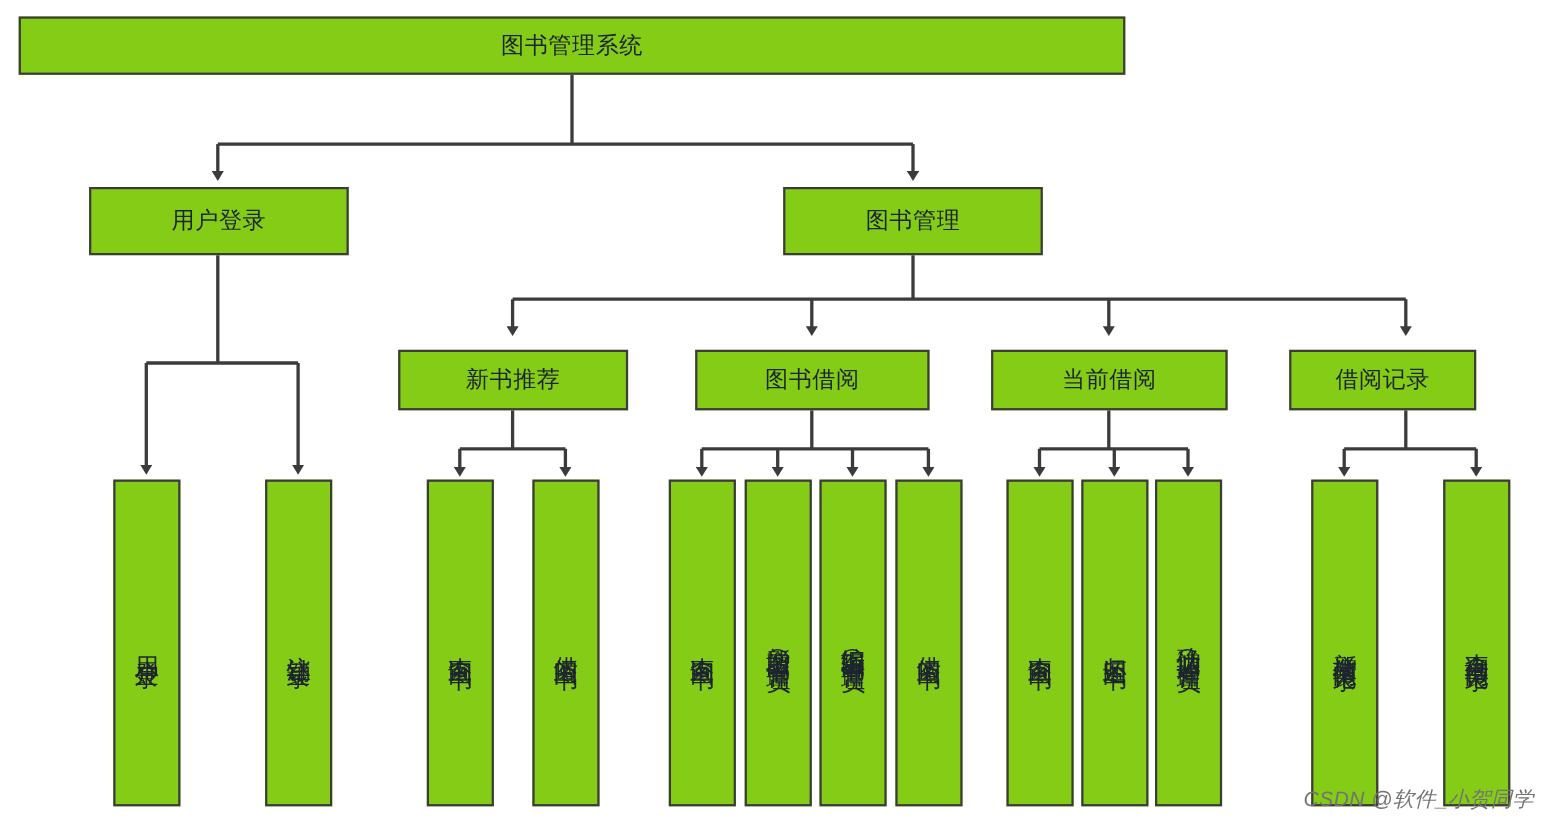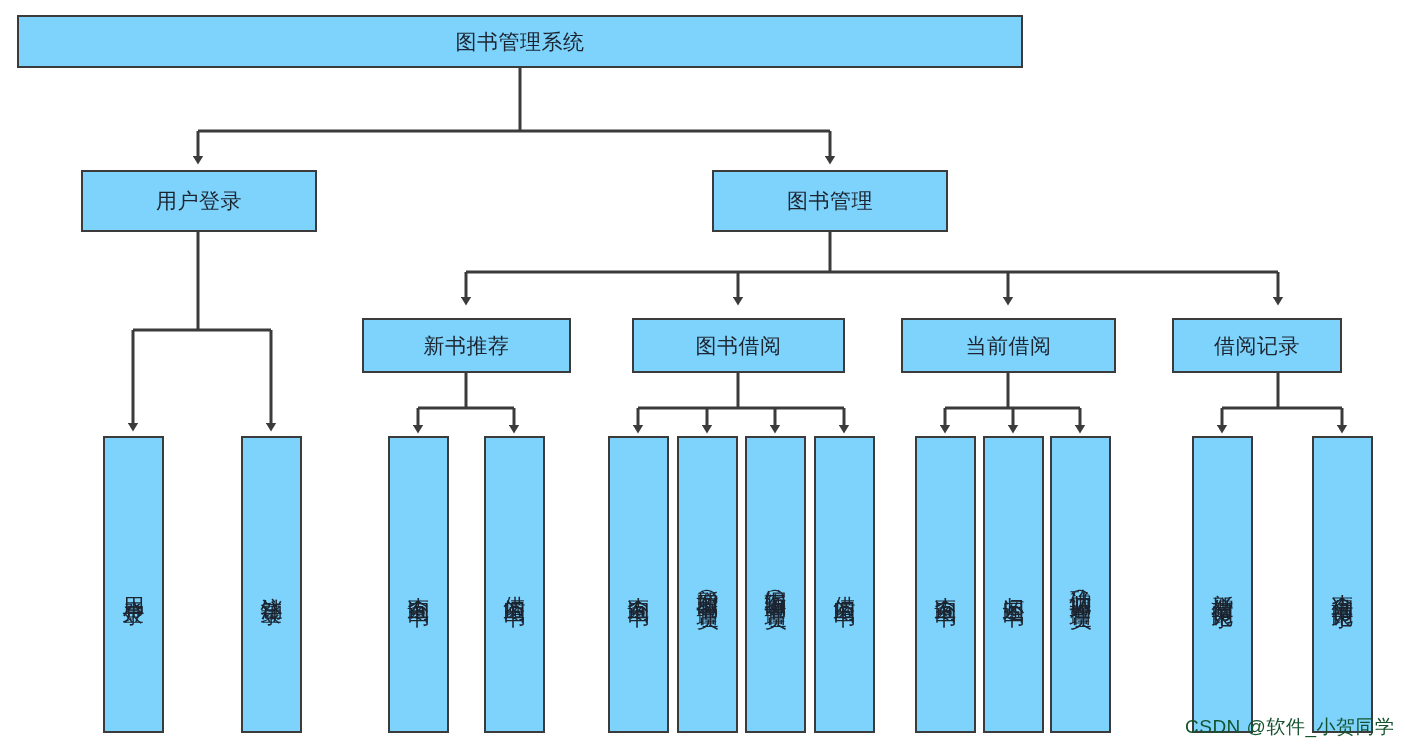--- a/index.html
+++ b/index.html
@@ -21,21 +21,21 @@
     position: absolute;
     left: 0;
     top: 0;
     width: 1405px;
     height: 747px;
   }
   .node {
     position: absolute;
     box-sizing: border-box;
     border: 2px solid #3b3b3b;
-    background: #7dd3fc;
+    background: #84cc16;
     display: flex;
     align-items: center;
     justify-content: center;
     color: #1c2430;
     z-index: 2;
   }
   .node .label {
     display: block;
     line-height: 1.22;
     letter-spacing: 0.5px;
@@ -54,24 +54,25 @@
     font-size: 22px;
     letter-spacing: 3px;
     line-height: 1;
     max-height: 100%;
   }
   #watermark {
     position: absolute;
     left: 1185px;
     top: 714px;
     font-size: 19px;
-    color: #14532d;
+    color: #737373;
     letter-spacing: 0.5px;
     white-space: pre;
     z-index: 5;
+    font-style: italic;
   }
 </style>
 </head>
 <body>
 
 <div id="diagram-root">
 
   <svg id="edges-layer" viewBox="0 0 1405 747" width="1405" height="747" xmlns="http://www.w3.org/2000/svg">
     <defs>
       <marker id="arrowhead" markerWidth="9" markerHeight="11" refX="1.5" refY="5.5" orient="auto" markerUnits="userSpaceOnUse">

